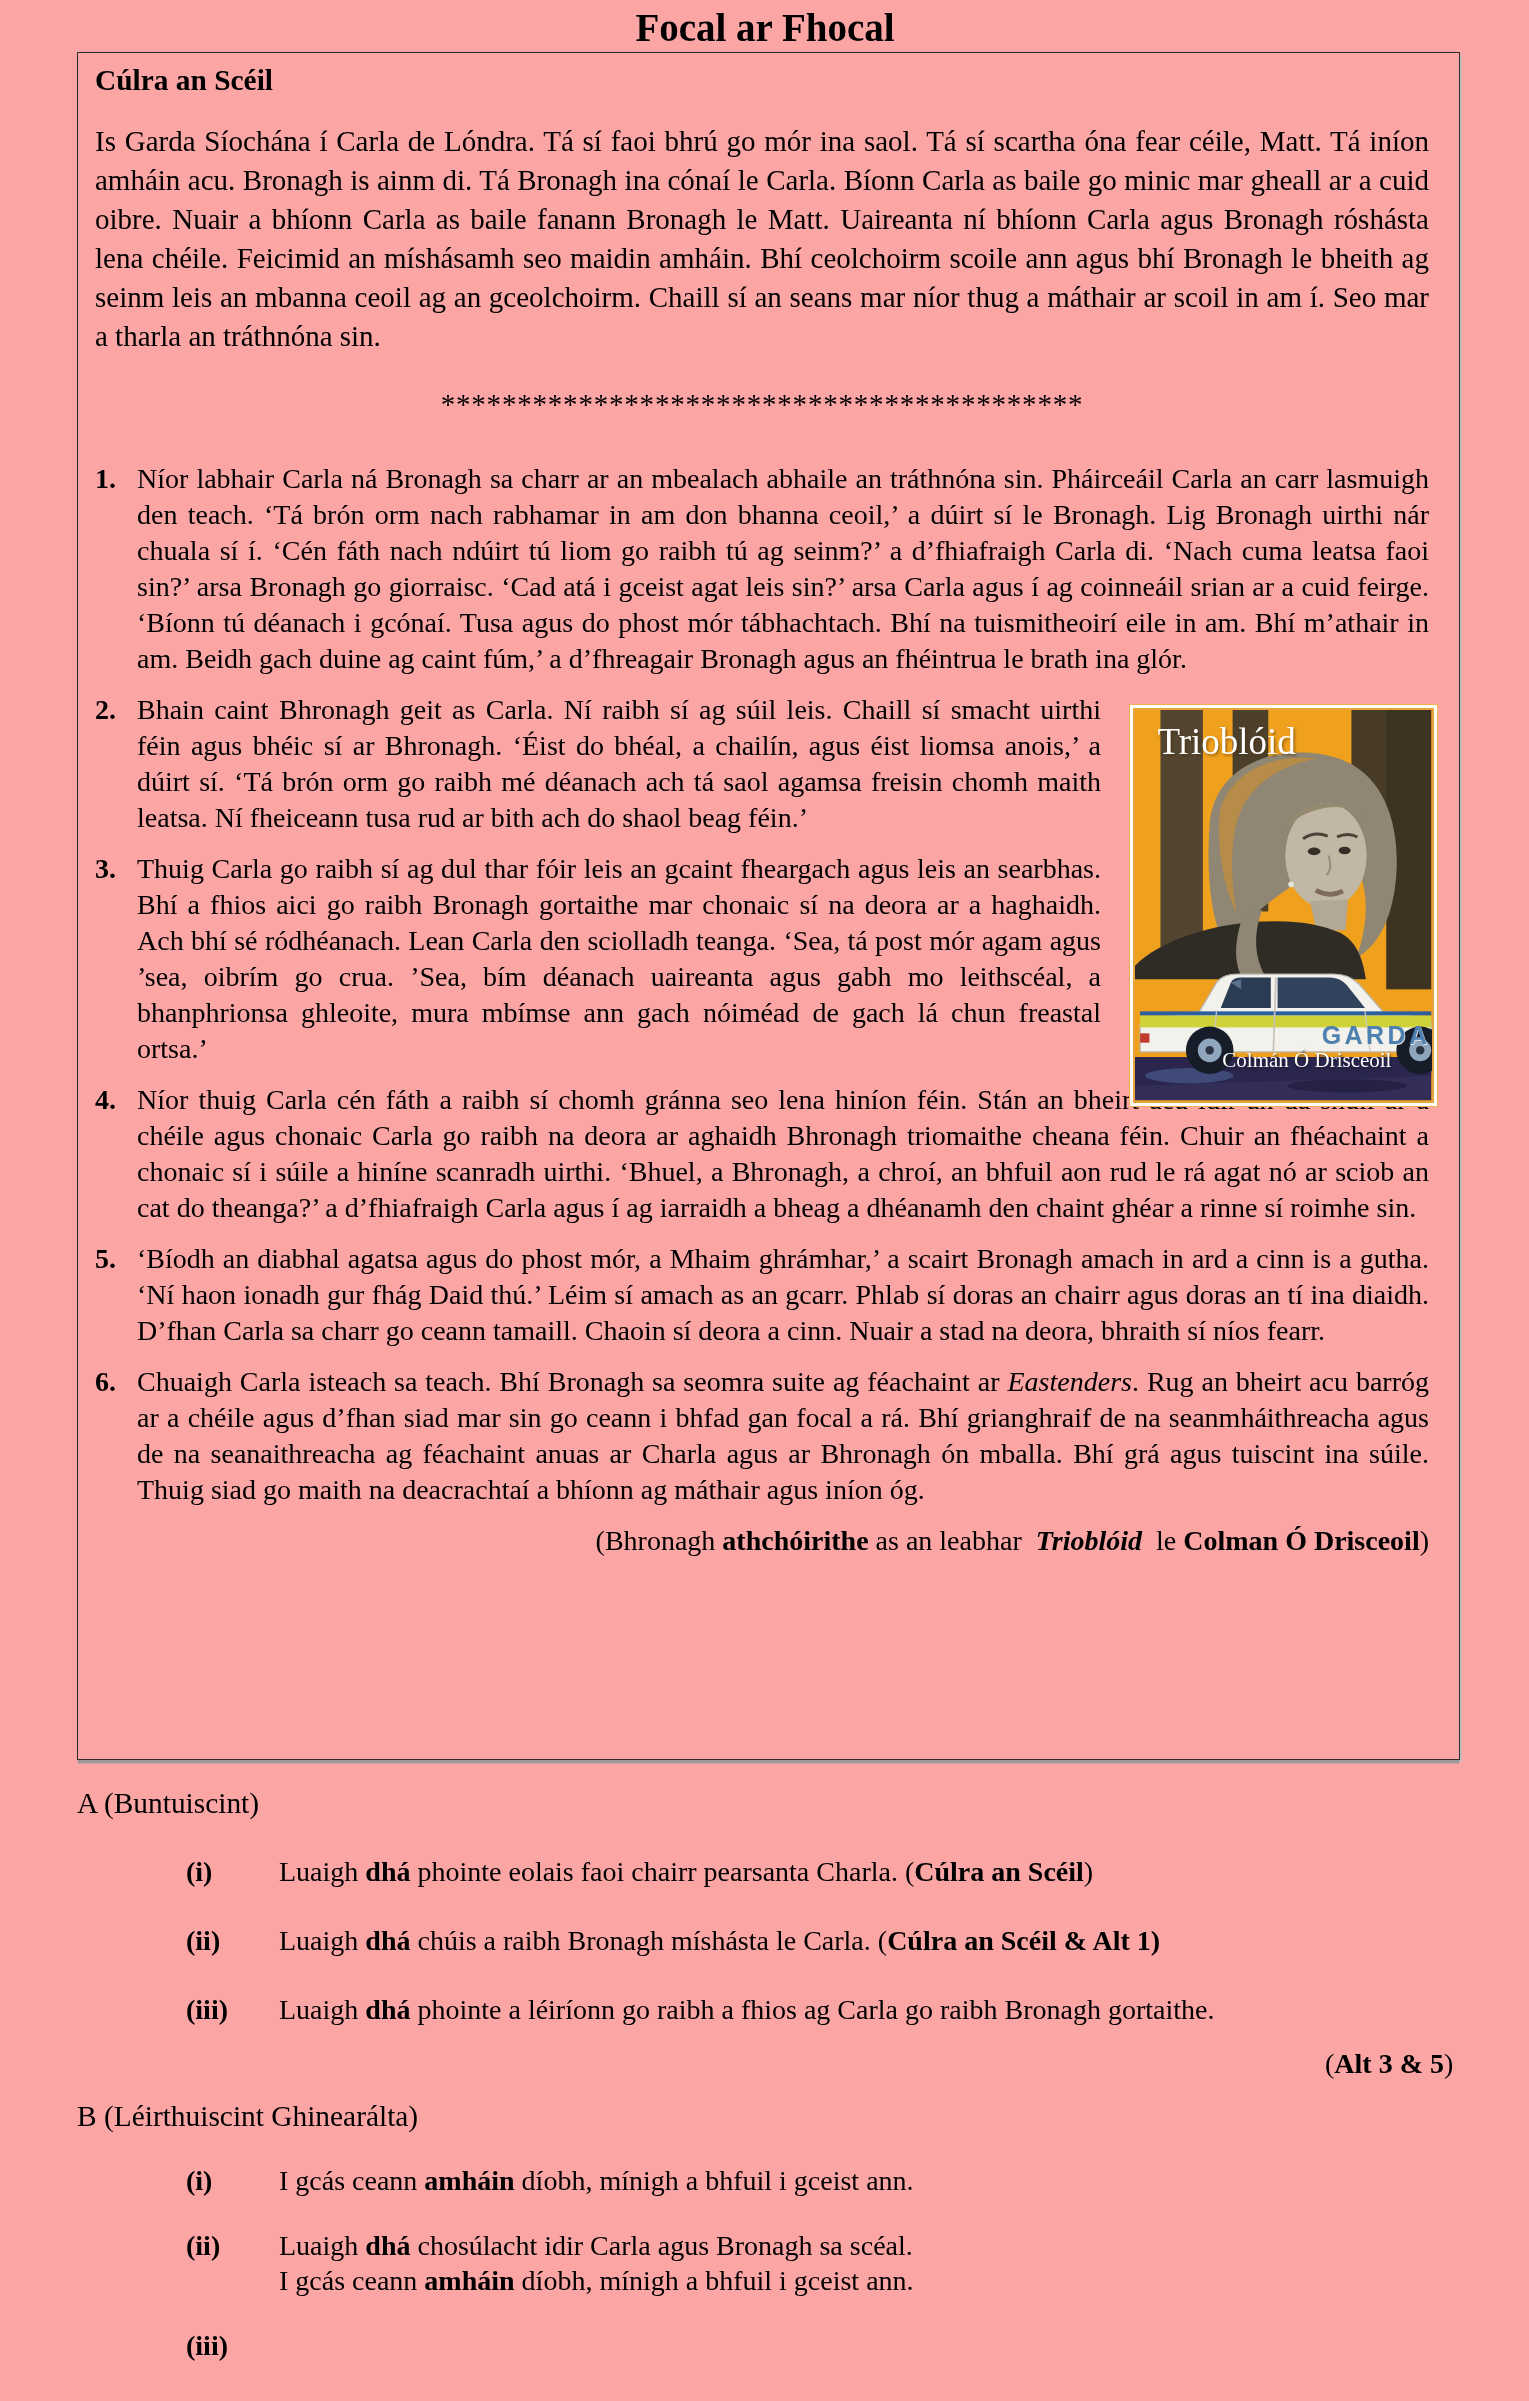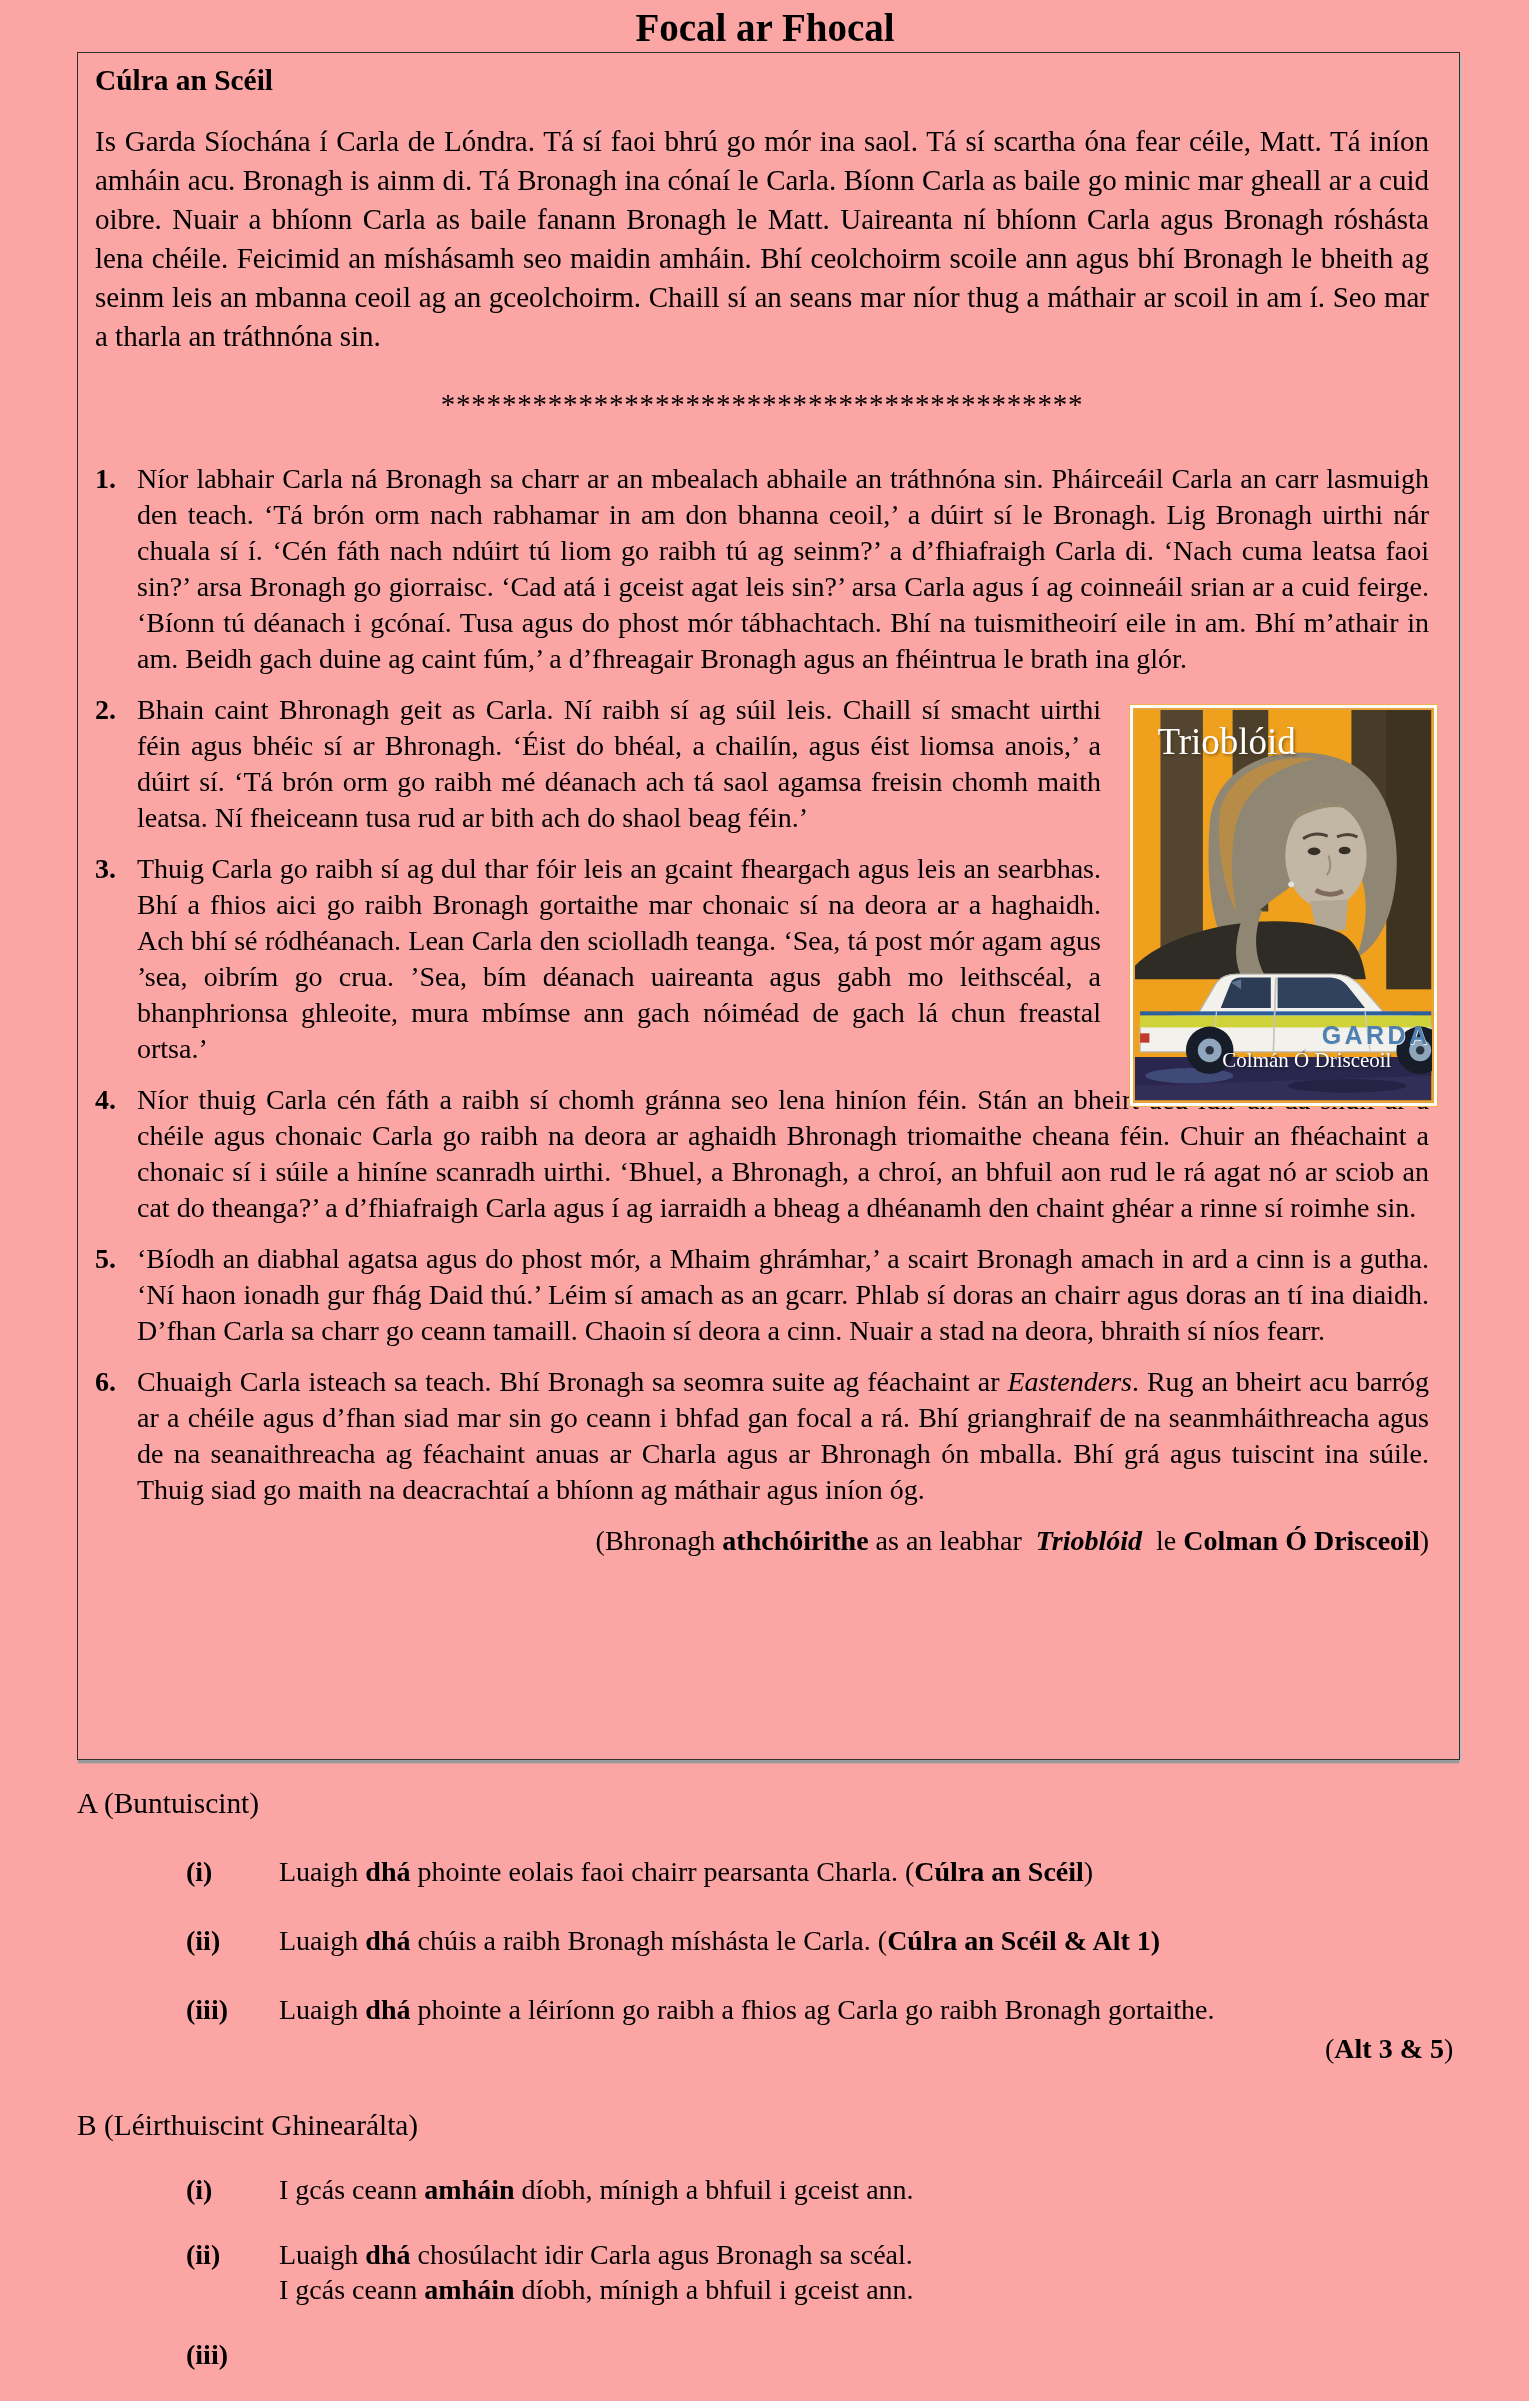--- a/index.html
+++ b/index.html
@@ -33,28 +33,28 @@
         font-family:"Liberation Serif",serif;text-shadow:1.7px 1.7px 2.5px rgba(70,45,0,.45);}
   .garda-label{position:absolute;left:49px;top:311px;width:246px;text-align:right;
         font-size:25px;font-weight:bold;color:#4e81b2;letter-spacing:3.4px;
         font-family:"Liberation Sans",sans-serif;text-shadow:0.8px 0.8px 0 #e8e8e2;}
   .cover-author{position:absolute;left:57px;top:338px;width:229px;text-align:center;
         font-size:21px;color:#ffffff;text-shadow:0.8px 1.7px 2.5px #1c1c2e;}
 
   
   .section{position:absolute;left:77px;width:1383px;}
   .sec-a{top:1786px;}
-  .sec-b{top:2099px;margin-top:9px;}
+  .sec-b{top:2099px;}
   .sec-heading{text-align:left;font-size:29.4px;font-weight:normal;line-height:34px;}
   .q-row{display:flex;padding-left:109px;padding-right:22px;font-size:28px;line-height:35px;}
   .sec-a .q-row{margin-top:34px;}
   .sec-b .q-row{margin-top:30px;}
   .q-num{flex:0 0 93px;font-weight:bold;}
   .q-text{flex:1;}
-  .q-note{text-align:right;font-size:28px;line-height:35px;margin-top:4px;padding-right:6.7px;}
+  .q-note{text-align:right;font-size:28px;line-height:35px;margin-top:19px;padding-right:6.7px;}
 </style>
 </head>
 <body>
 
 <div class="page">
 
   <div class="page-title">Focal ar Fhocal</div>
 
   <div class="story-box">
     <div class="story-heading">Cúlra an Scéil</div>

